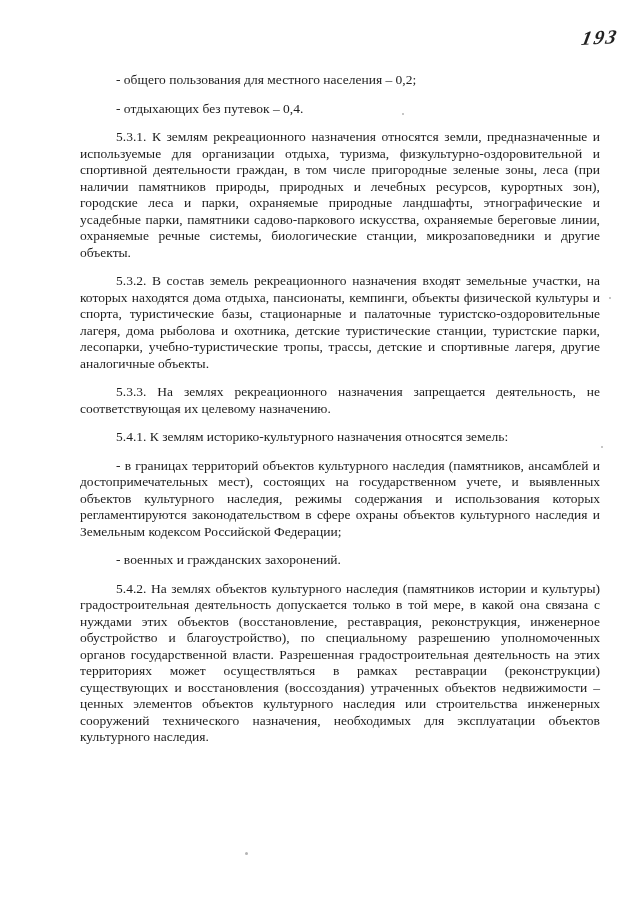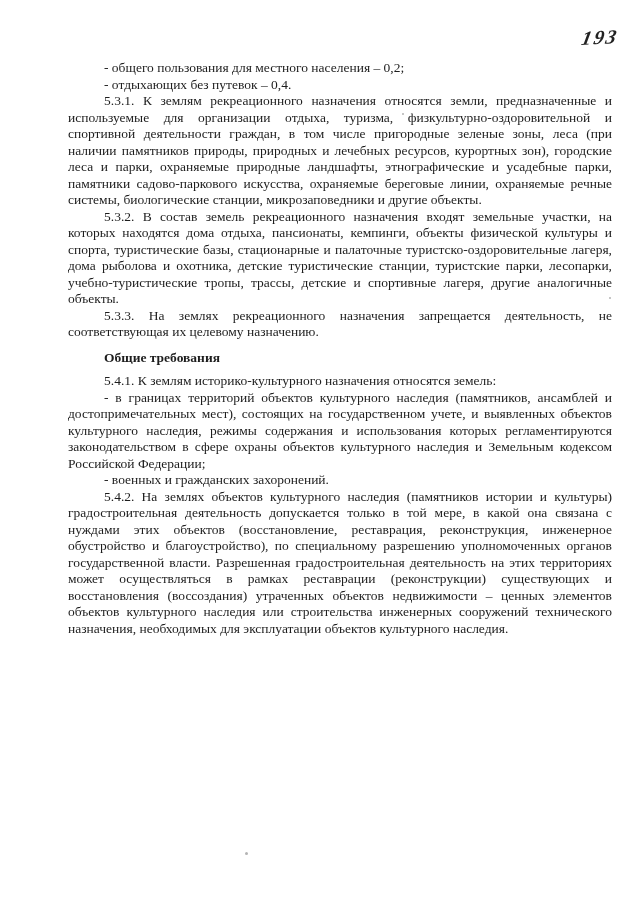--- a/index.html
+++ b/index.html
@@ -30,21 +30,21 @@
   .text-block {
     position: absolute;
     left: 68px;
     top: 60px;
     width: 544px;
     font-size: 13.5px;
     line-height: 16.5px;
     text-align: justify;
   }
   .text-block p {
-    margin: 0;
+    margin: 12px;
     text-indent: 36px;
   }
   p.intro-line {
     text-align: left;
   }
   p.heading {
     font-weight: bold;
     text-align: left;
   }
   p.heading-53 {
@@ -84,21 +84,20 @@
 
     <p class="intro-line">- общего пользования для местного населения – 0,2;</p>
     <p class="intro-line">- отдыхающих без путевок – 0,4.</p>
 
 
     <p>5.3.1. К землям рекреационного назначения относятся земли, предназначенные и используемые для организации отдыха, туризма, физкультурно-оздоровительной и спортивной деятельности граждан, в том числе пригородные зеленые зоны, леса (при наличии памятников природы, природных и лечебных ресурсов, курортных зон), городские леса и парки, охраняемые природные ландшафты, этнографические и усадебные парки, памятники садово-паркового искусства, охраняемые береговые линии, охраняемые речные системы, биологические станции, микрозаповедники и другие объекты.</p>
     <p>5.3.2. В состав земель рекреационного назначения входят земельные участки, на которых находятся дома отдыха, пансионаты, кемпинги, объекты физической культуры и спорта, туристические базы, стационарные и палаточные туристско-оздоровительные лагеря, дома рыболова и охотника, детские туристические станции, туристские парки, лесопарки, учебно-туристические тропы, трассы, детские и спортивные лагеря, другие аналогичные объекты.</p>
     <p>5.3.3. На землях рекреационного назначения запрещается деятельность, не соответствующая их целевому назначению.</p>
 
 
-    <p class="subheading">Общие требования</p>
 
     <p>5.4.1. К землям историко-культурного назначения относятся земель:</p>
     <p>- в границах территорий объектов культурного наследия (памятников, ансамблей и достопримечательных мест), состоящих на государственном учете, и выявленных объектов культурного наследия, режимы содержания и использования которых регламентируются законодательством в сфере охраны объектов культурного наследия и Земельным кодексом Российской Федерации;</p>
     <p>- военных и гражданских захоронений.</p>
     <p>5.4.2. На землях объектов культурного наследия (памятников истории и культуры) градостроительная деятельность допускается только в той мере, в какой она связана с нуждами этих объектов (восстановление, реставрация, реконструкция, инженерное обустройство и благоустройство), по специальному разрешению уполномоченных органов государственной власти. Разрешенная градостроительная деятельность на этих территориях может осуществляться в рамках реставрации (реконструкции) существующих и восстановления (воссоздания) утраченных объектов недвижимости – ценных элементов объектов культурного наследия или строительства инженерных сооружений технического назначения, необходимых для эксплуатации объектов культурного наследия.</p>
 
   </div>
 
   <div class="speck speck-1"></div>
   <div class="speck speck-2"></div>

